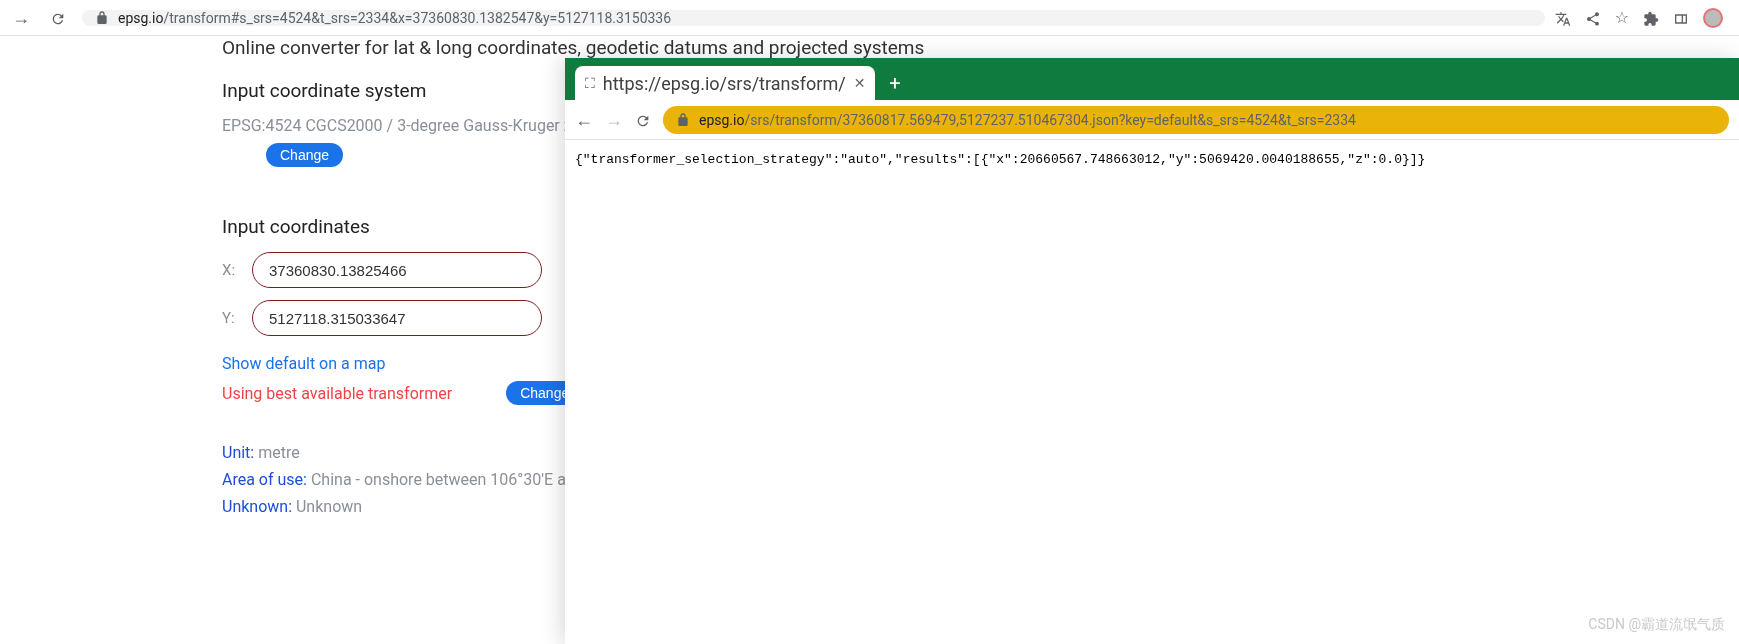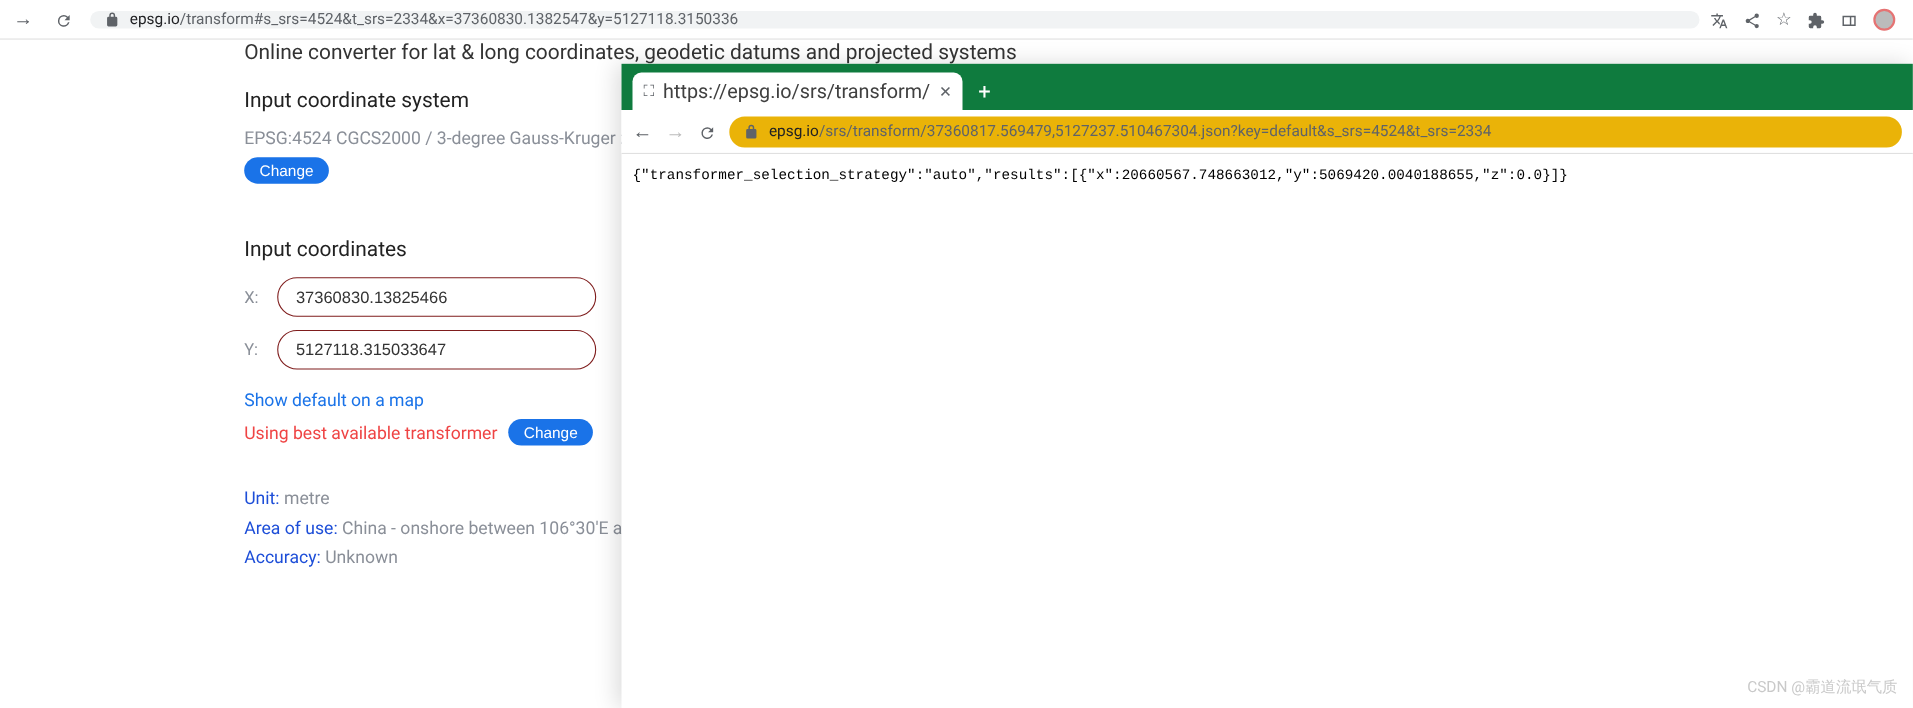--- a/index.html
+++ b/index.html
@@ -16,21 +16,21 @@
     .main-toolbar .url .path { color: #5f6368; }
     .main-toolbar .right-icons { display: flex; align-items: center; gap: 14px; padding-right: 8px; color: #5f6368; }
     .main-toolbar .right-icons span { cursor: pointer; font-size: 16px; }
     .avatar-circle-main { width: 20px; height: 20px; border-radius: 50%; background: #bbb; border: 2px solid #e57373; }
 
     
     .page-content { padding: 0 0 0 222px; color: #222; }
     .subtitle { font-size: 19px; color: #333; margin-bottom: 20px; }
     .section-title { font-size: 19px; color: #222; margin-bottom: 14px; }
     .crs-name { color: #8a8f98; font-size: 16px; margin-bottom: 8px; }
-    .change-btn { display: inline-block; background: #1a73e8; color: #fff; border-radius: 14px; padding: 4px 14px; font-size: 14px; cursor: pointer; border: none; }
+    .change-btn { display: inline-block; background: #1a73e8; color: #fff; border-radius: 14px; padding: 4px 14px; font-size: 14px; cursor: pointer; border: none; margin-left: 44px; }
     .input-section { margin-top: 48px; }
     .coord-row { display: flex; align-items: center; gap: 12px; margin-bottom: 12px; }
     .coord-label { color: #8a8f98; font-size: 15px; width: 18px; }
     .coord-input { width: 290px; height: 36px; border: 1px solid #7f1d1d; border-radius: 18px; padding: 0 16px; font-size: 15px; color: #333; outline: none; }
     .map-link { color: #1a73e8; font-size: 16px; margin-top: 6px; display: inline-block; cursor: pointer; }
     .transformer-row { margin-top: 8px; display: flex; align-items: center; gap: 10px; }
     .transformer-text { color: #ef4444; font-size: 16px; }
     .meta-block { margin-top: 34px; font-size: 16px; line-height: 1.7; }
     .meta-label { color: #1d4ed8; }
     .meta-val { color: #8a8f98; }
@@ -122,21 +122,21 @@
       <input class="coord-input" value="5127118.315033647" style="">
     </div>
     <a class="map-link">Show default on a map</a>
     <div class="transformer-row">
       <span class="transformer-text">Using best available transformer</span>
       <button class="change-btn">Change</button>
     </div>
     <div class="meta-block">
       <div><span class="meta-label">Unit:</span><span class="meta-val"> metre</span></div>
       <div><span class="meta-label">Area of use:</span><span class="meta-val"> China - onshore between 106°30'E and 109°30'E.</span></div>
-      <div><span class="meta-label">Accuracy:</span><span class="meta-val"> Unknown</span></div>
+      <div><span class="meta-label">Unknown:</span><span class="meta-val"> Unknown</span></div>
     </div>
   </div>
 </div>
 
 <div class="overlay-window">
   <div class="ow-tabbar">
     <div class="ow-tab">
       <span class="favicon">⛶</span>
       <span class="tab-title">https://epsg.io/srs/transform/</span>
       <span class="tab-close">✕</span>

